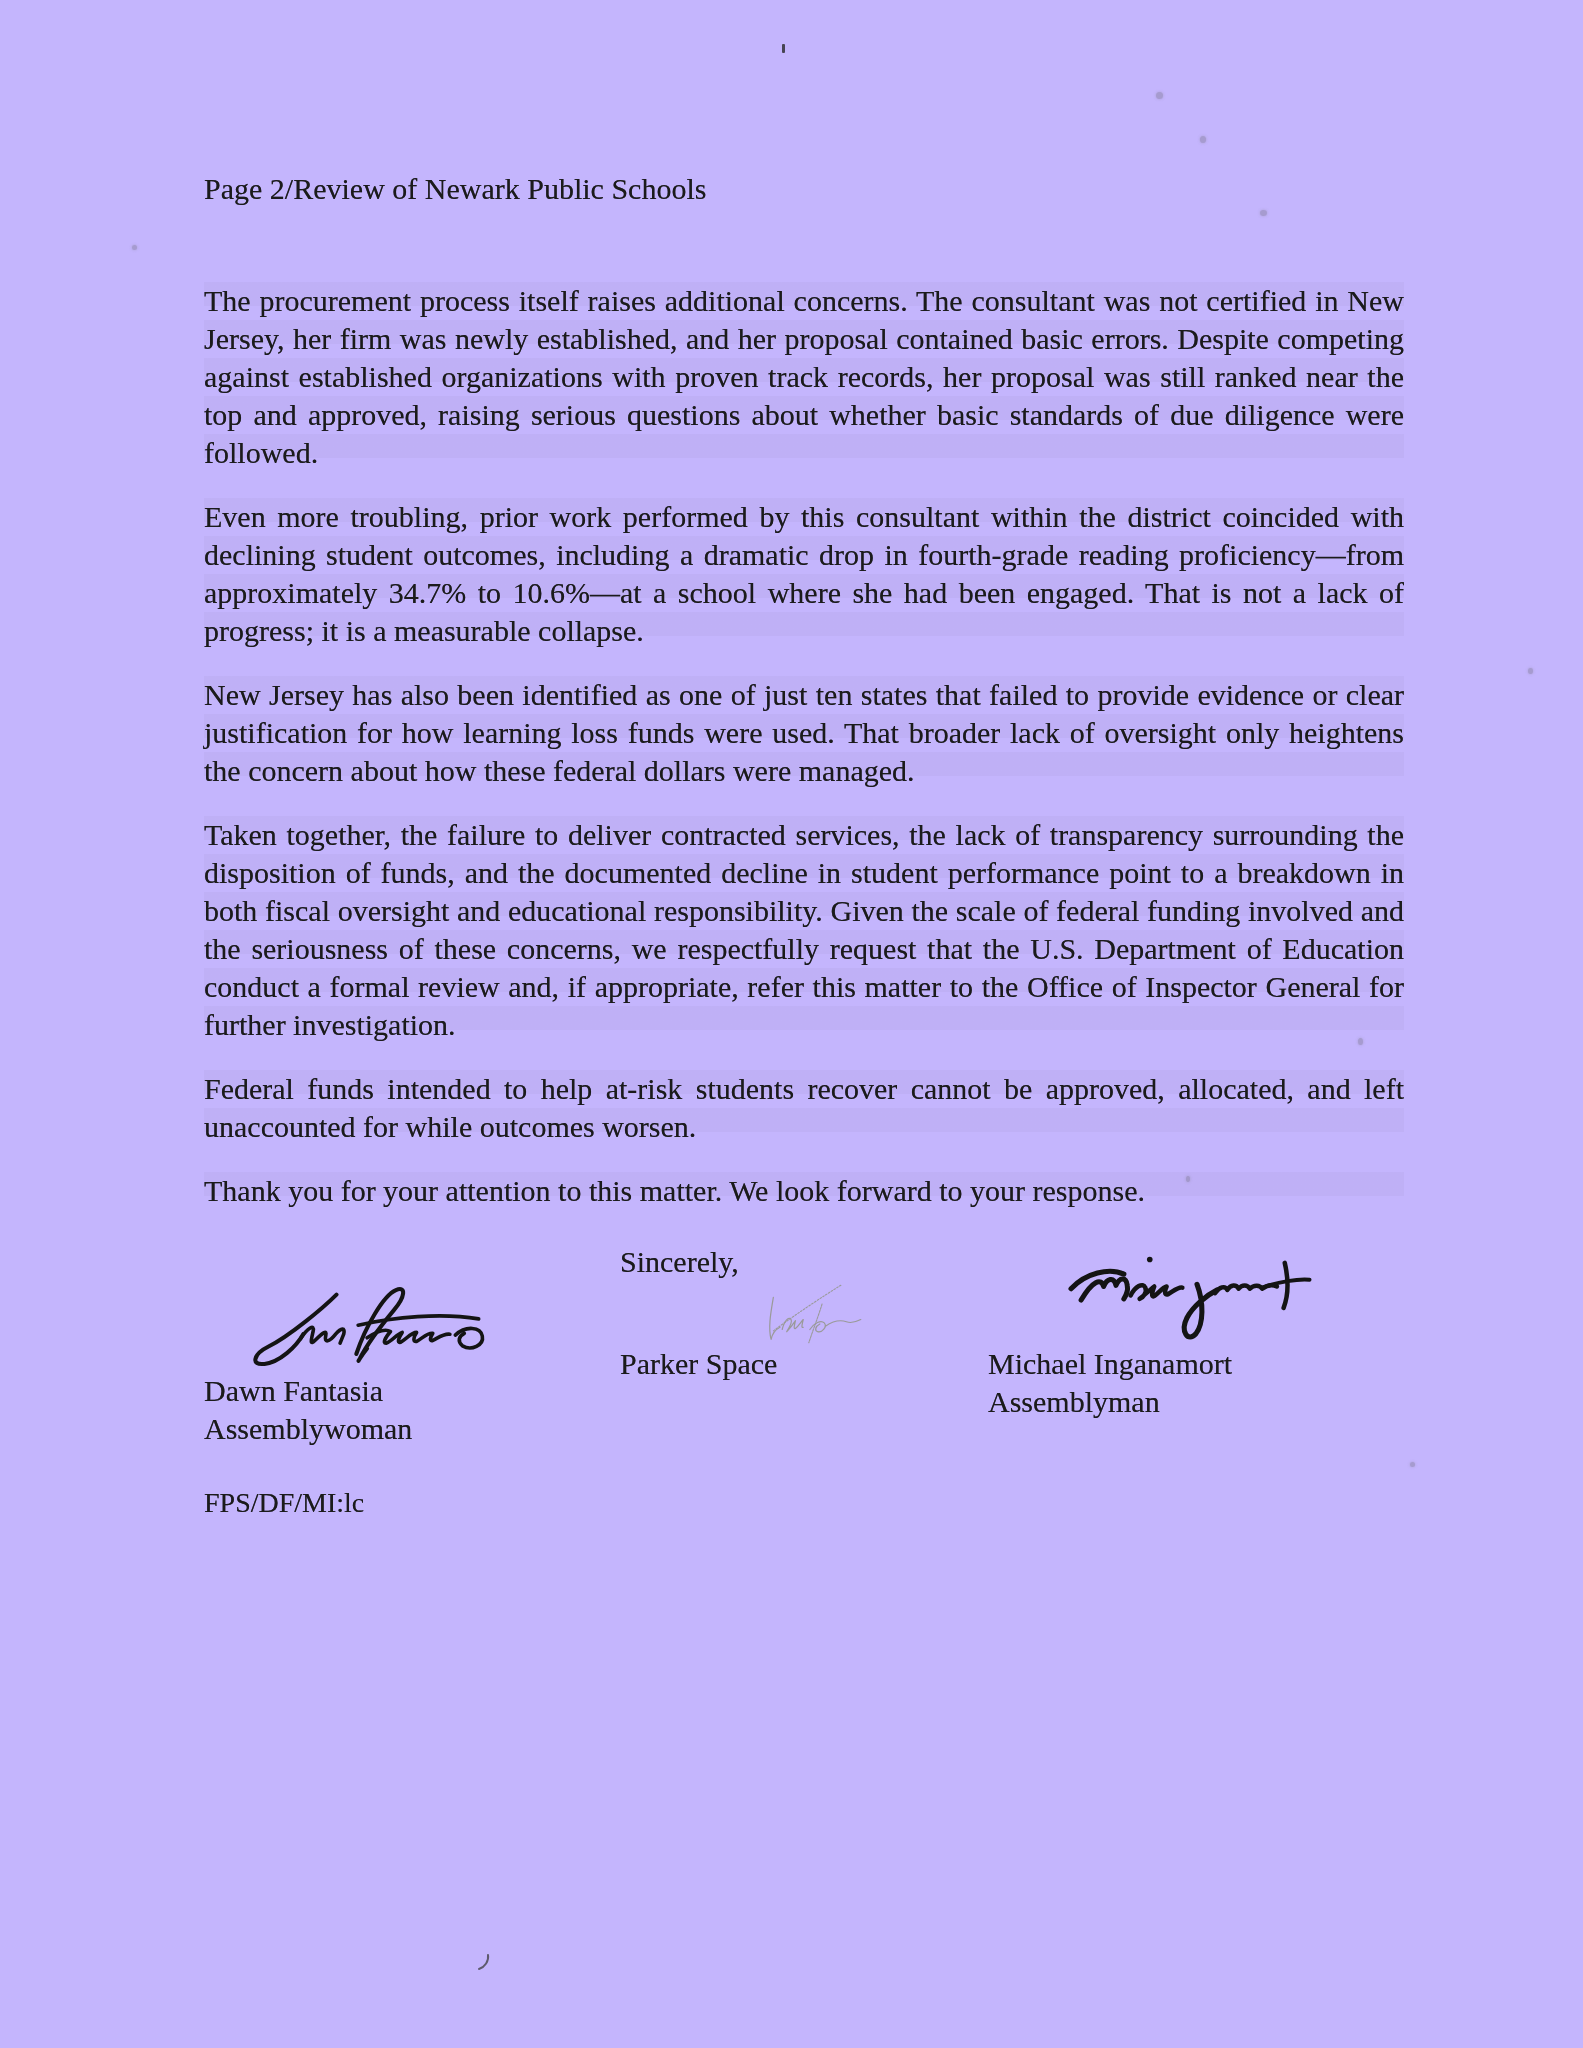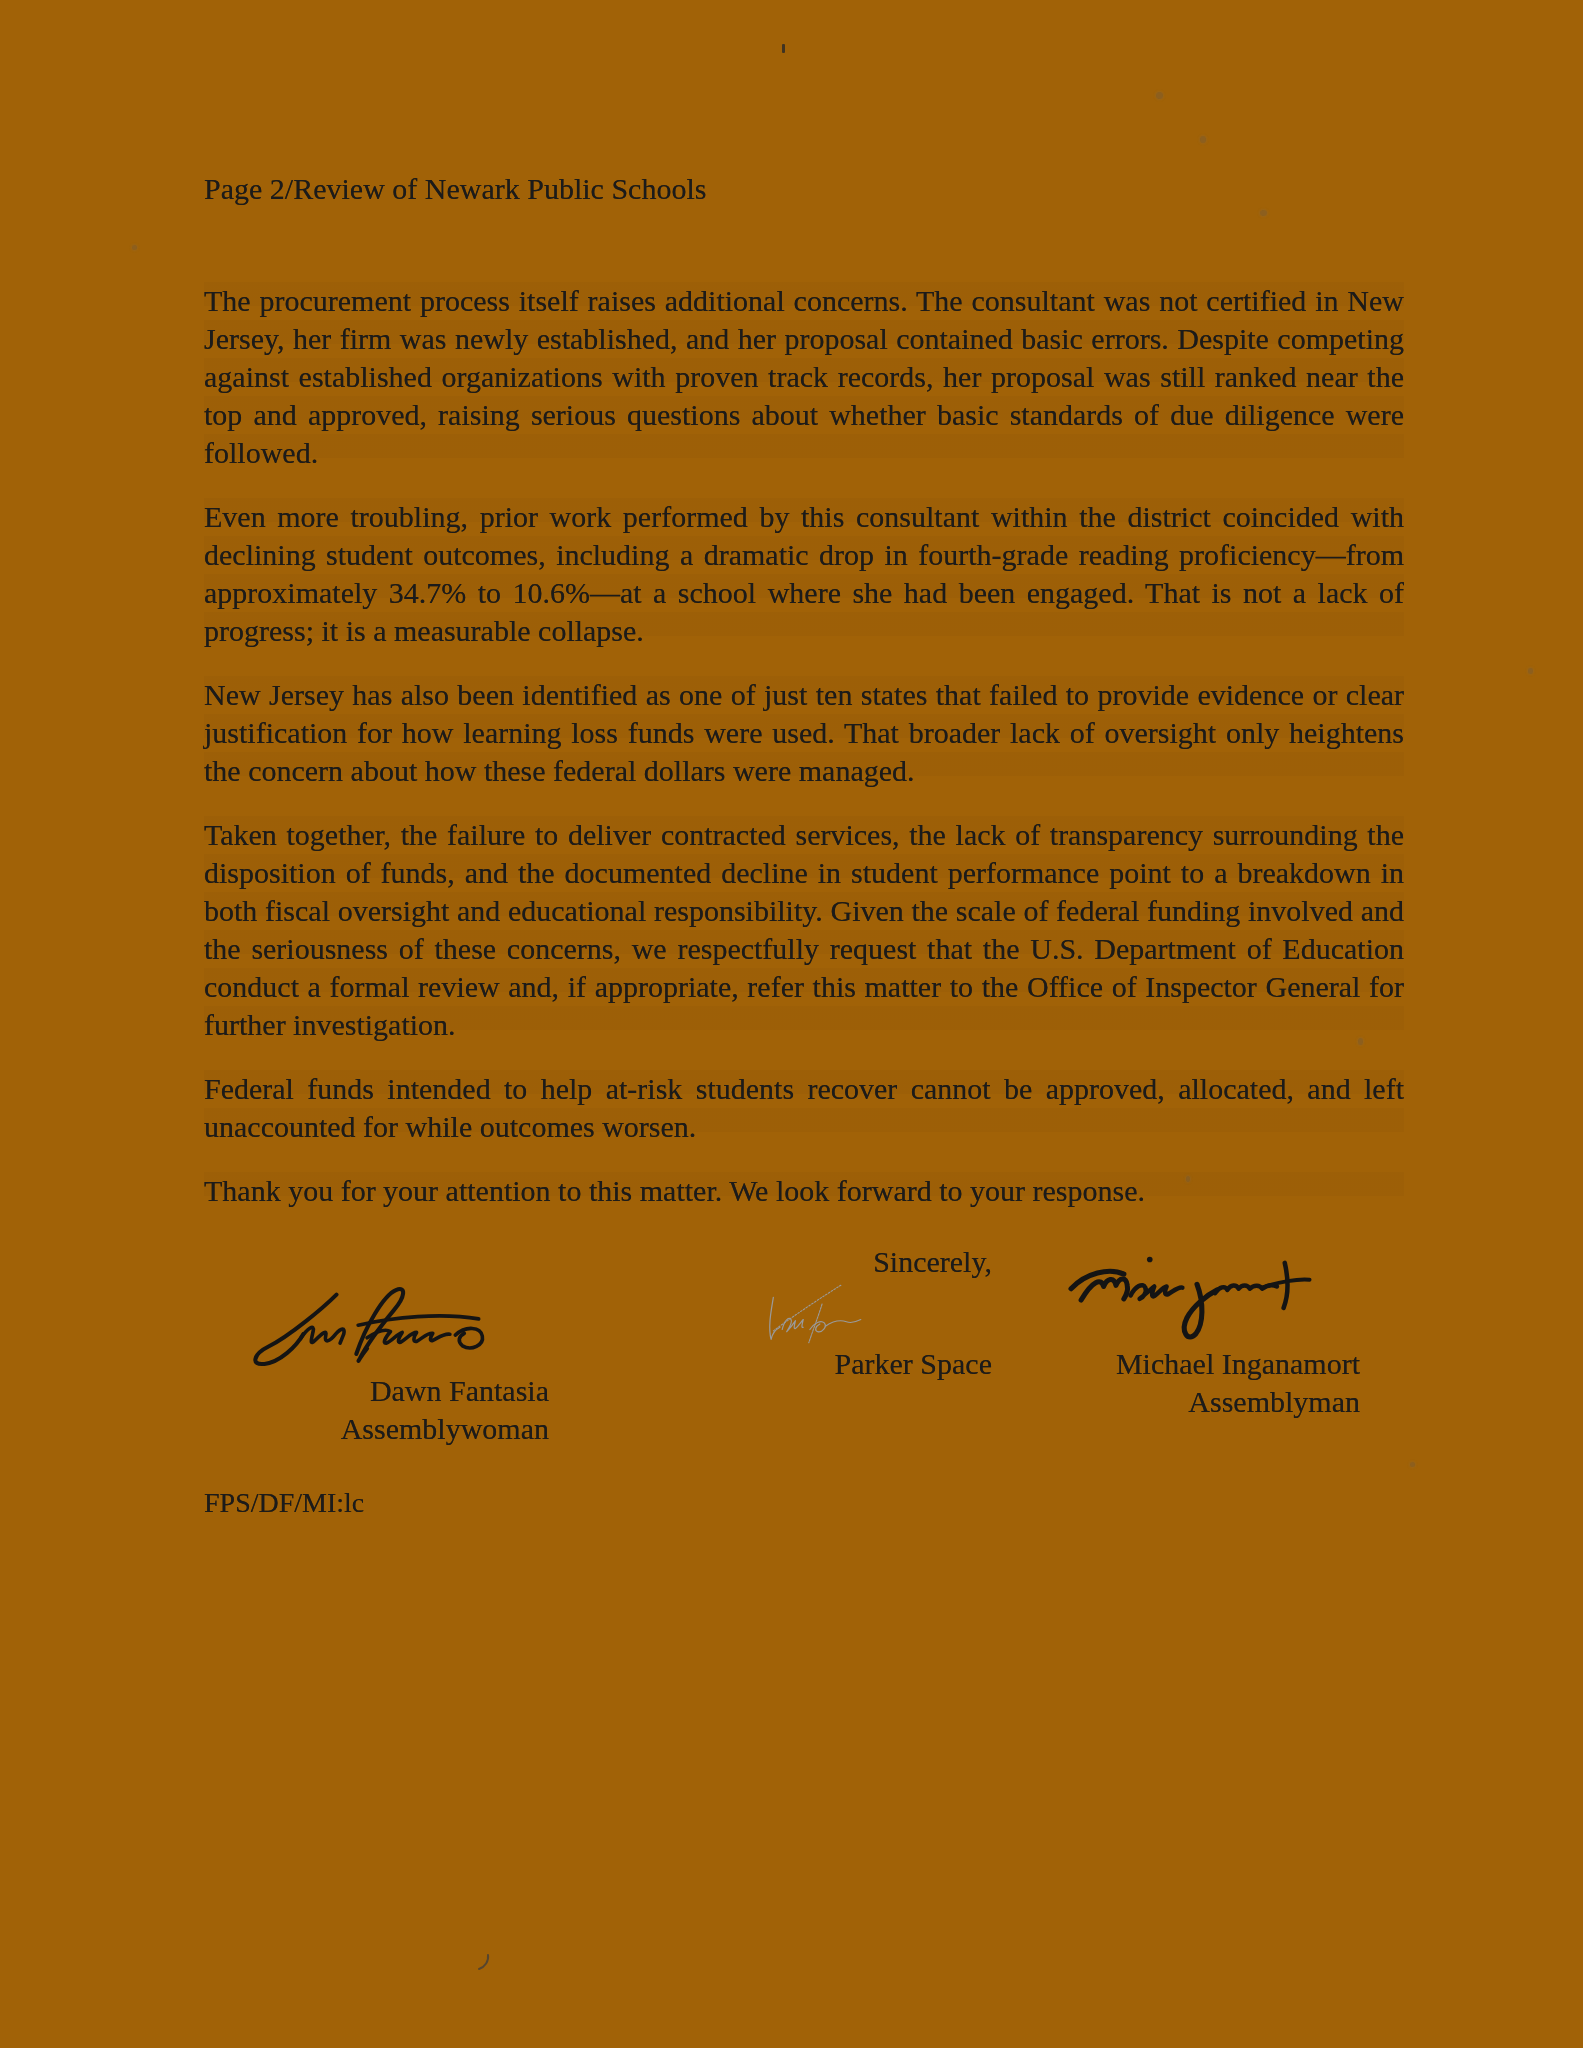--- a/index.html
+++ b/index.html
@@ -5,21 +5,21 @@
   html, body {
     margin: 0;
     padding: 0;
     background: #e8e8e8;
   }
   .page {
     position: relative;
     width: 1583px;
     height: 2048px;
     margin: 0 auto;
-    background: #a16207;
+    background: #c4b5fd;
     overflow: hidden;
     font-family: "Liberation Serif", "DejaVu Serif", serif;
     color: #1b1b1b;
   }
   
   .header {
     position: absolute;
     left: 204px;
     top: 170px;
     font-size: 30px;
@@ -44,21 +44,21 @@
       to bottom,
       rgba(0,0,0,0.028) 0px,
       rgba(0,0,0,0.028) 24px,
       rgba(0,0,0,0) 24px,
       rgba(0,0,0,0) 38px
     );
   }
   
   .sig-col {
     position: absolute;
-    text-align: right;
+    text-align: left;
     font-size: 30px;
     line-height: 38px;
     text-shadow: 0 0 0.6px rgba(0,0,0,0.55);
   }
   .sig-col-1 { left: 204px;  top: 1282px; width: 345px; }
   .sig-col-2 { left: 620px;  top: 1243px; width: 372px; }
   .sig-col-3 { left: 988px; top: 1255px; width: 372px; }
   .closing { height: 40px; }
   .sig-art { display: block; margin: 0 auto; overflow: visible; pointer-events: none; }
   .sig-art-1 { height: 90px; width: 290px; }

